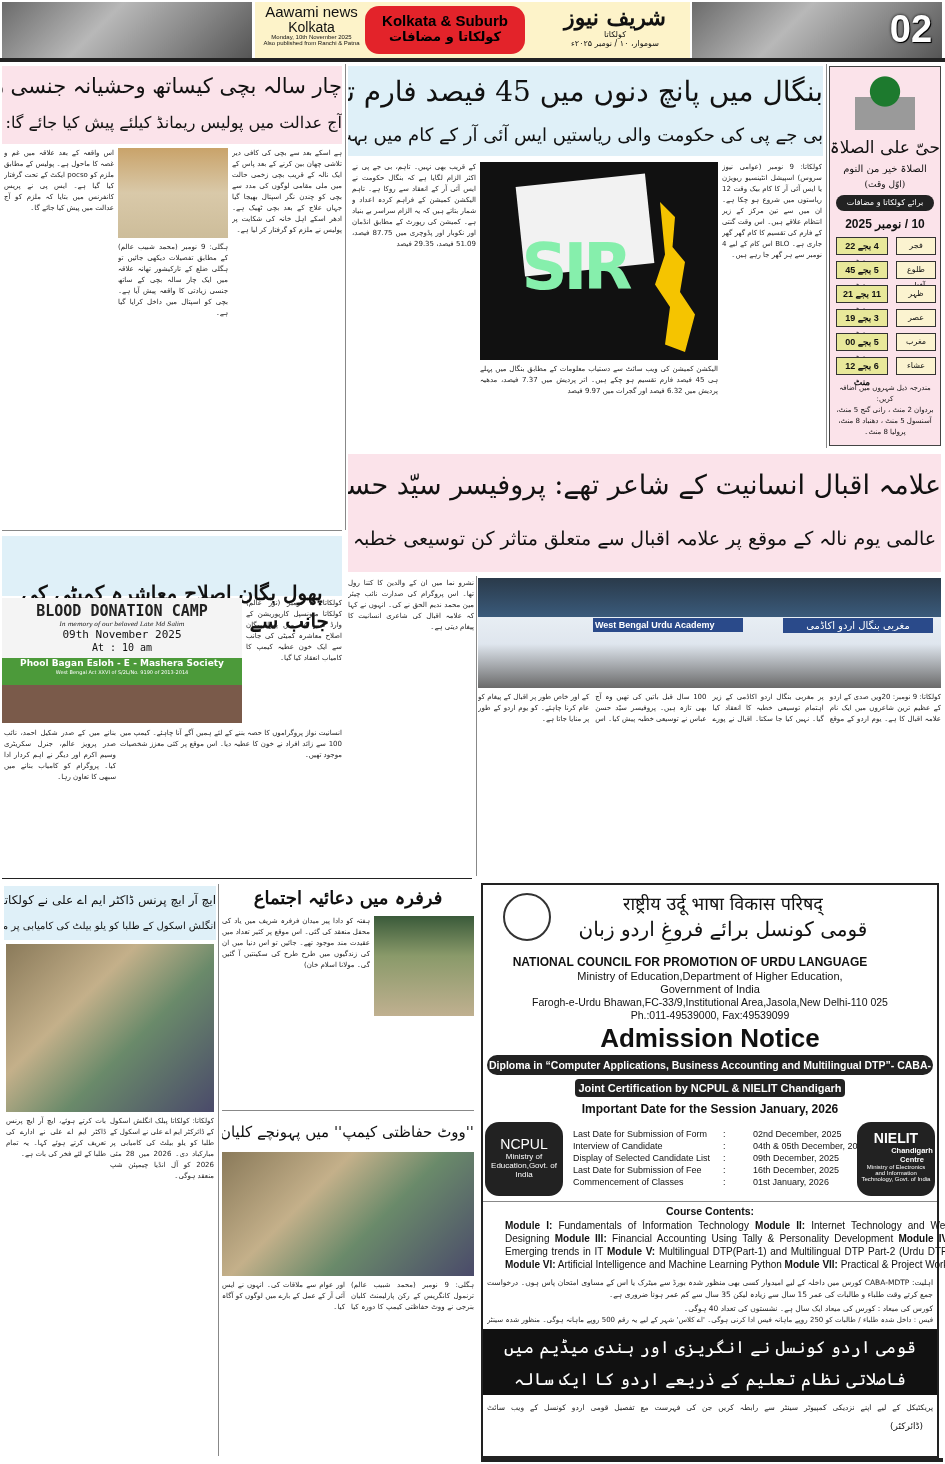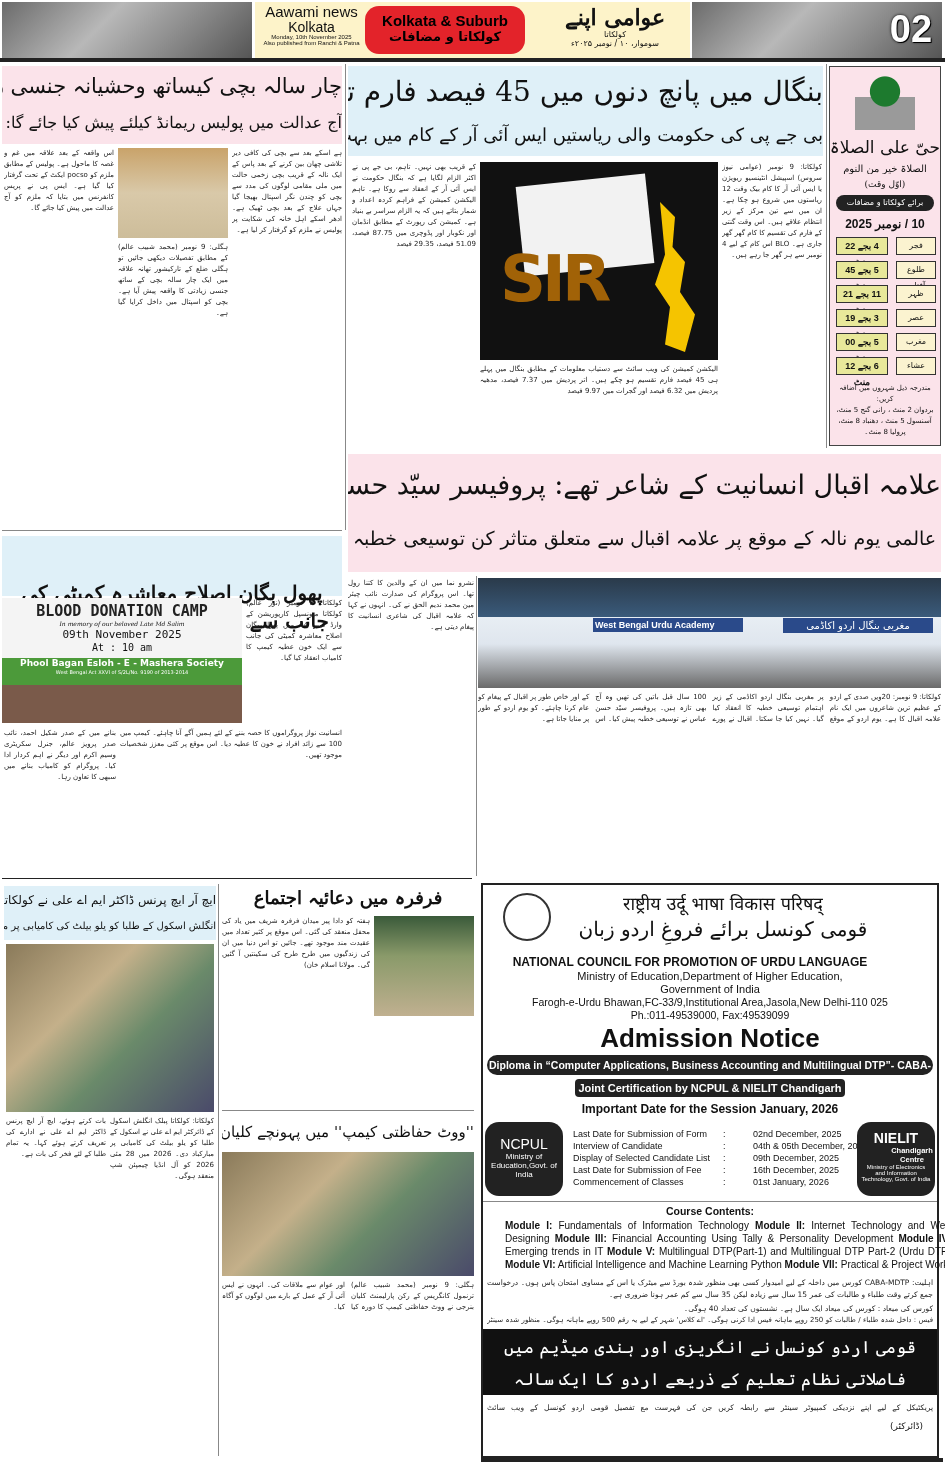--- a/index.html
+++ b/index.html
@@ -48,21 +48,21 @@
       <div style="font-size:15px;line-height:16px;">Aawami news</div>
       <div style="font-size:14px;line-height:14px;">Kolkata</div>
       <div style="font-size:6px;">Monday, 10th November 2025</div>
       <div style="font-size:6px;">Also published from Ranchi &amp; Patna</div>
     </div>
     <div id="kolkata-pill" class="abs">
       <div style="font:bold 15px 'Liberation Sans',sans-serif;margin-top:6px;">Kolkata &amp; Suburb</div>
       <div class="urdu" style="font-size:13px;font-weight:bold;">کولکاتا و مضافات</div>
     </div>
     <div class="abs urdu" style="left:290px;top:2px;width:140px;text-align:center;">
-      <div style="font:bold 22px 'DejaVu Serif',serif;line-height:26px;">عوامی اپنے</div>
+      <div style="font:bold 22px 'DejaVu Serif',serif;line-height:26px;">شریف نیوز</div>
       <div style="font-size:8px;">کولکاتا</div>
       <div style="font-size:8px;">سوموار، ۱۰ / نومبر ۲۰۲۵ء</div>
     </div>
   </div>
   <div class="abs mast-img photo" style="left:692px;width:250px;"></div>
   <div id="page-no" class="abs">02</div>
 </div>
 <div id="top-rule" class="abs rule"></div>
 
 <div class="abs hl-box-pink" style="left:2px;top:66px;width:340px;height:78px;">
@@ -75,21 +75,21 @@
 <div class="abs body-text" style="left:4px;top:148px;width:110px;height:380px;">اس واقعہ کے بعد علاقہ میں غم و غصہ کا ماحول ہے۔ پولیس کے مطابق ملزم کو pocso ایکٹ کے تحت گرفتار کیا گیا ہے۔ ایس پی نے پریس کانفرنس میں بتایا کہ ملزم کو آج عدالت میں پیش کیا جائے گا۔</div>
 <div class="abs thin" style="left:2px;top:530px;width:340px;height:1px;"></div>
 
 <div class="abs hl-box-blue" style="left:348px;top:66px;width:475px;height:90px;">
   <div class="hl" style="font-size:28px;line-height:52px;">بنگال میں پانچ دنوں میں 45 فیصد فارم تقسیم</div>
   <div class="hl" style="font-size:18px;line-height:34px;">بی جے پی کی حکومت والی ریاستیں ایس آئی آر کے کام میں بہت پیچھے</div>
 </div>
 <div class="abs body-text" style="left:722px;top:162px;width:100px;height:280px;">کولکاتا: 9 نومبر (عوامی نیوز سروس) اسپیشل انٹینسیو ریویژن یا ایس آئی آر کا کام بیک وقت 12 ریاستوں میں شروع ہو چکا ہے۔ ان میں سے تین مرکز کے زیر انتظام علاقے ہیں۔ اس وقت گنتی کے فارم کی تقسیم کا کام گھر گھر جاری ہے۔ BLO اس کام کے لیے 4 نومبر سے ہر گھر جا رہے ہیں۔</div>
 <div class="abs" style="left:480px;top:162px;width:238px;height:198px;background:#111;">
   <div class="abs" style="left:40px;top:18px;width:130px;height:90px;background:#f2f2f2;transform:rotate(-6deg);"></div>
-  <div class="abs" style="left:20px;top:80px;width:150px;font:bold 64px 'DejaVu Sans',sans-serif;color:#a16207;letter-spacing:-4px;">SIR</div>
+  <div class="abs" style="left:20px;top:68px;width:150px;font:bold 64px 'DejaVu Sans',sans-serif;color:#86efac;letter-spacing:-4px;text-align:center;">SIR</div>
   <div class="abs" style="left:170px;top:40px;width:50px;height:150px;background:#f5c400;clip-path:polygon(20% 0,50% 10%,45% 30%,70% 40%,60% 60%,90% 75%,70% 100%,30% 95%,40% 70%,10% 55%,30% 35%);"></div>
 </div>
 <div class="abs body-text" style="left:352px;top:162px;width:124px;height:280px;">کے قریب بھی نہیں۔ تاہم، بی جے پی نے اکثر الزام لگایا ہے کہ بنگال حکومت نے ایس آئی آر کے انعقاد سے روکا ہے۔ تاہم الیکشن کمیشن کے فراہم کردہ اعداد و شمار بتاتے ہیں کہ یہ الزام سراسر بے بنیاد ہے۔ کمیشن کی رپورٹ کے مطابق انڈمان اور نکوبار اور پڈوچری میں 87.75 فیصد، 51.09 فیصد، 29.35 فیصد</div>
 <div class="abs body-text" style="left:480px;top:364px;width:238px;height:78px;">الیکشن کمیشن کی ویب سائٹ سے دستیاب معلومات کے مطابق بنگال میں پہلے ہی 45 فیصد فارم تقسیم ہو چکے ہیں۔ اتر پردیش میں 7.37 فیصد، مدھیہ پردیش میں 6.32 فیصد اور گجرات میں 9.97 فیصد</div>
 
 <div id="prayer" class="abs">
   <div class="abs" style="left:25px;top:8px;width:60px;height:55px;background:radial-gradient(circle at 50% 30%,#1d7a2e 30%,transparent 32%),linear-gradient(180deg,transparent 40%,#9a9a9a 40%);"></div>
   <div class="abs hl" style="left:0;top:70px;width:110px;font-size:17px;">حیّ علی الصلاۃ</div>
   <div class="abs hl" style="left:0;top:96px;width:110px;font-size:10px;">الصلاۃ خیر من النوم</div>
   <div class="abs hl" style="left:0;top:112px;width:110px;font-size:9px;">(اوّل وقت)</div>

